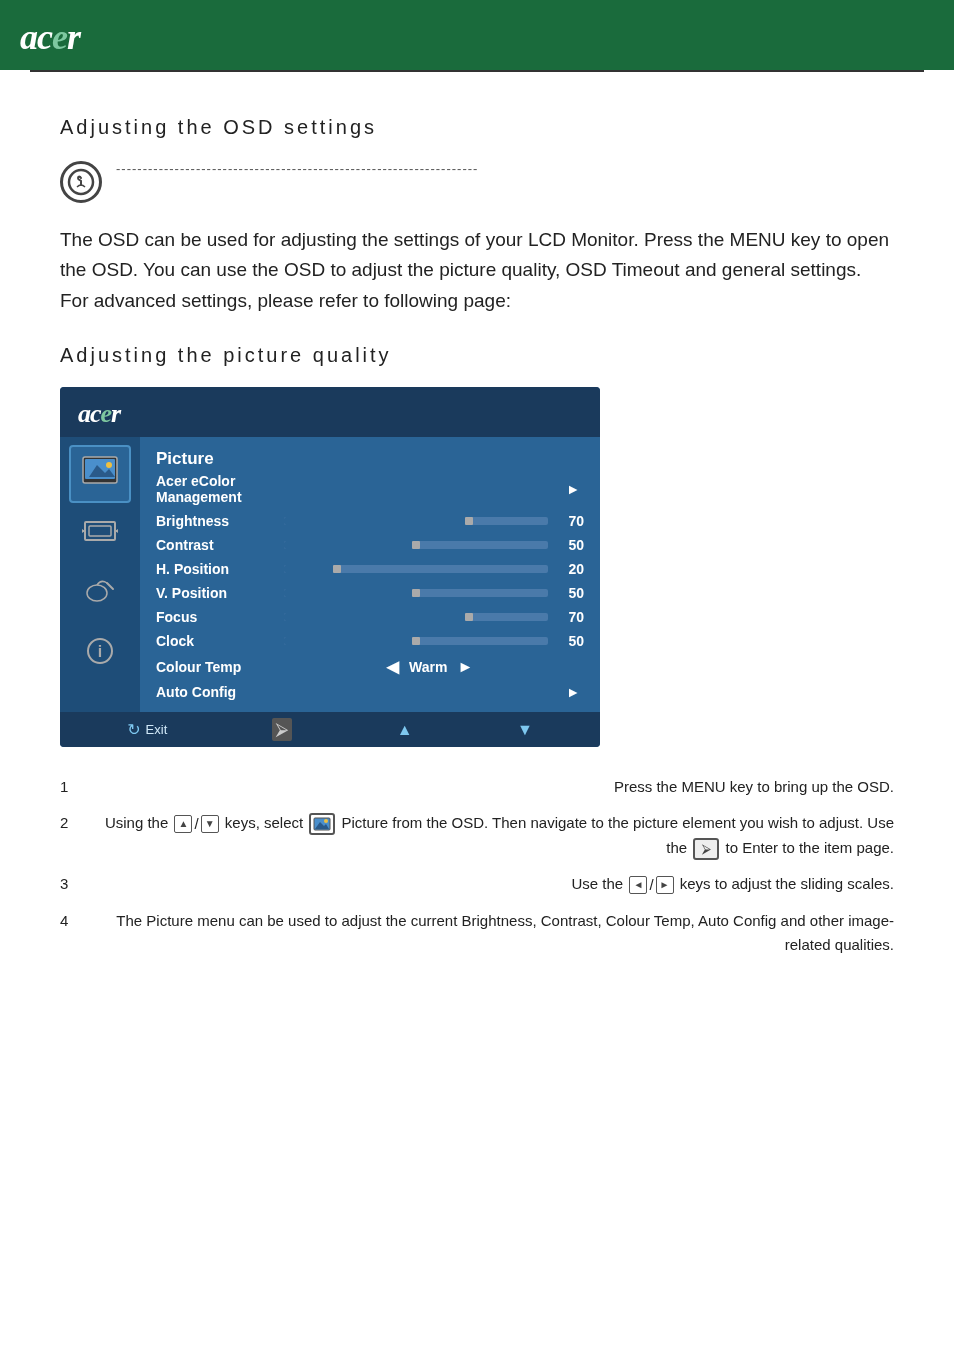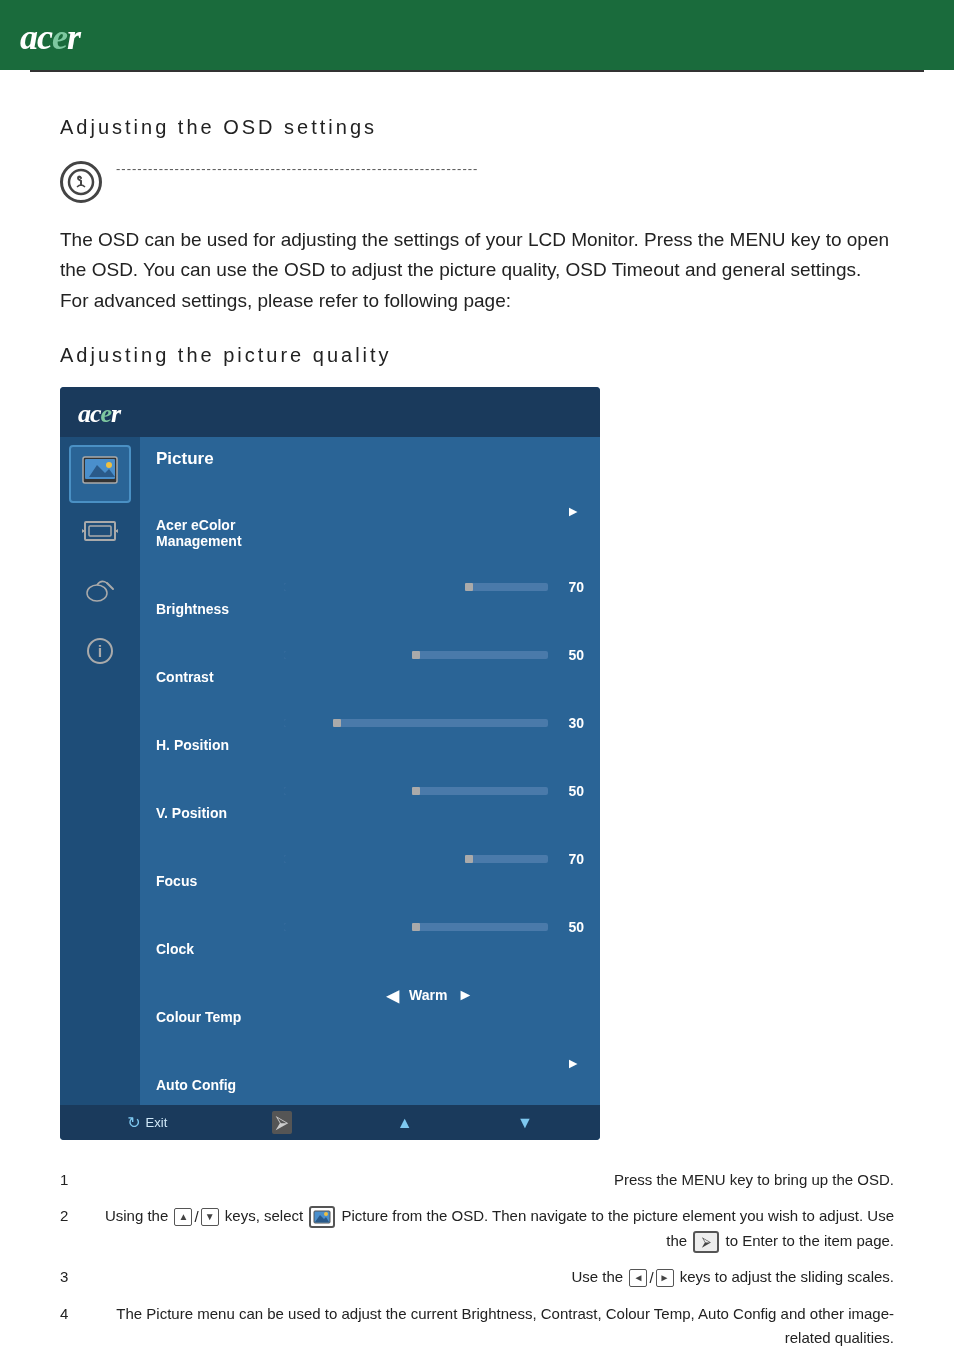--- a/index.html
+++ b/index.html
@@ -165,21 +165,20 @@
       font-size: 14px;
     }
     .osd-row-label {
       width: 120px;
       font-weight: bold;
       color: #d0e8f8;
       font-size: 14px;
     }
     .osd-row-label.bold {
       color: #fff;
-      margin-top: 44px;
     }
     .osd-slider-track {
       flex: 1;
       height: 8px;
       background: #4a7aaa;
       border-radius: 2px;
       margin: 0 8px;
       position: relative;
       overflow: hidden;
     }
@@ -432,21 +431,21 @@
           </div>
           <span class="osd-value">50</span>
         </div>
 
         <div class="osd-row">
           <span class="osd-row-label bold">H. Position</span>
           <div class="osd-slider-track">
             <div class="osd-slider-fill" style="width:20%;"></div>
             <div class="osd-slider-cursor" style="left:calc(20% - 4px);"></div>
           </div>
-          <span class="osd-value">30</span>
+          <span class="osd-value">20</span>
         </div>
 
         <div class="osd-row">
           <span class="osd-row-label bold">V. Position</span>
           <div class="osd-slider-track">
             <div class="osd-slider-fill" style="width:50%;"></div>
             <div class="osd-slider-cursor" style="left:calc(50% - 4px);"></div>
           </div>
           <span class="osd-value">50</span>
         </div>

